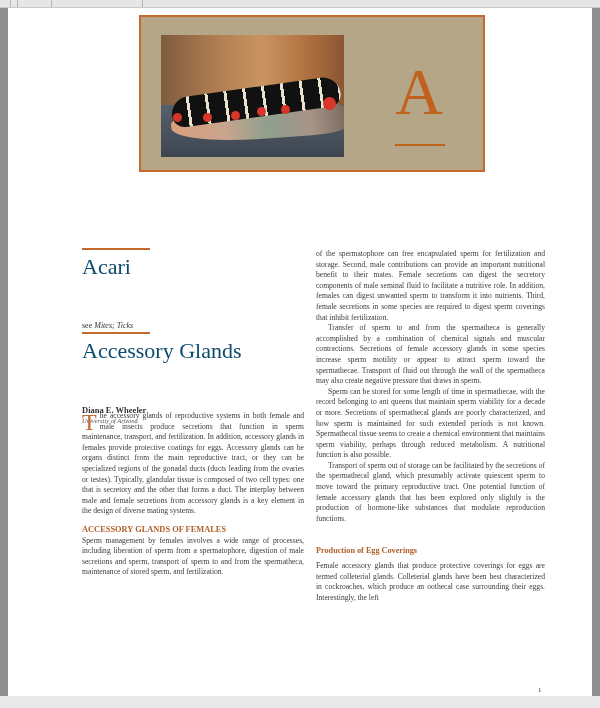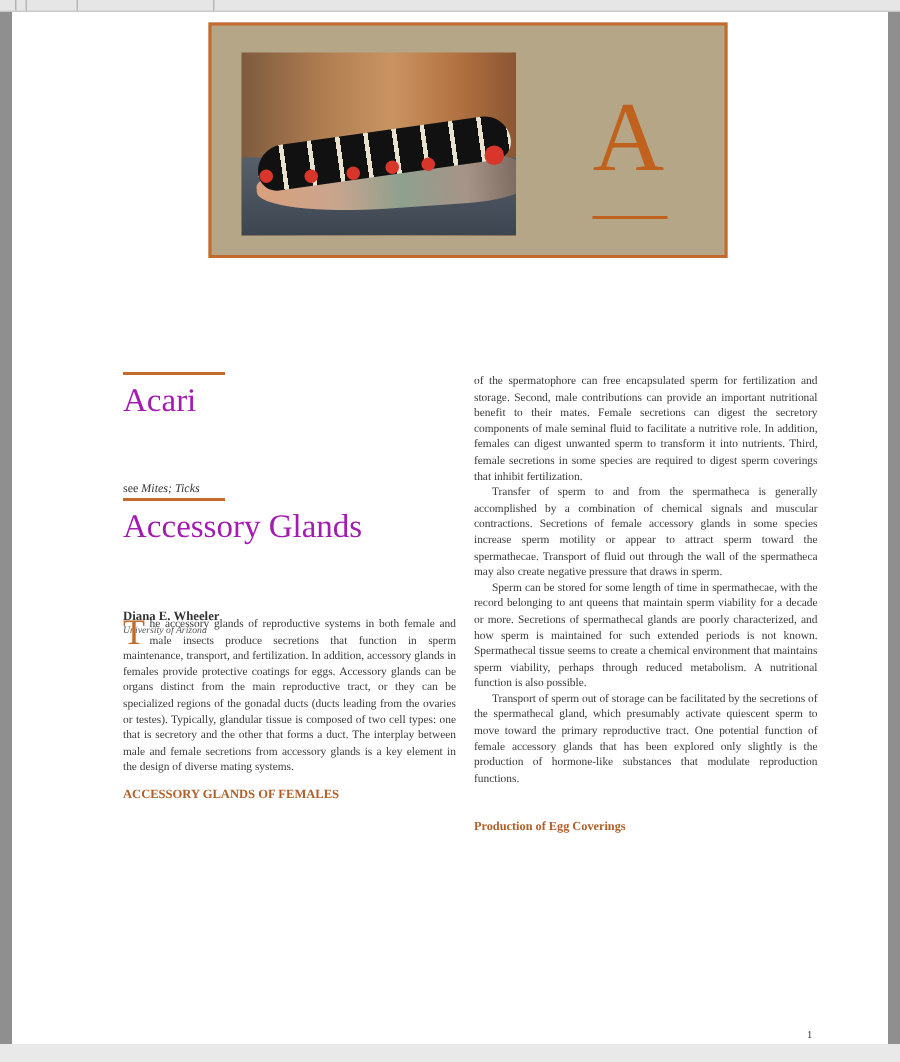--- a/index.html
+++ b/index.html
@@ -41,21 +41,21 @@
     transform:rotate(-8deg);
   }
   .photo .dot { position:absolute; width:9px; height:9px; border-radius:50%; background:#d8352b; }
   .letter {
     position:absolute; left:248px; top:40px; width:60px; text-align:center;
     font-size:66px; line-height:70px; color:#c0621e;
   }
   .letter-rule { position:absolute; left:254px; top:127px; width:50px; height:2px; background:#c0621e; }
 
   .rule { position:absolute; height:2px; background:#c46a2c; }
-  .title { position:absolute; color:#a21caf; font-family:"Liberation Serif", serif; }
+  .title { position:absolute; color:#0c4a6e; font-family:"Liberation Serif", serif; }
   .small { position:absolute; font-size:8px; color:#333;margin-top:33px; }
   .col {
     position:absolute; font-size:7.6px; line-height:10.6px; color:#3a3a3a; text-align:justify;
   }
   .col p { margin:0; }
   .col p.ind { text-indent:12px; }
   .dropcap { float:left; font-size:24px; line-height:18px; color:#c46a2c; margin:2px 3px 0 0; }
   .h-caps { color:#b0602a; font-size:8.4px; font-weight:bold; margin-top:8px; }
   .h-sub { color:#b0602a; font-size:8.2px; font-weight:bold; margin:8px 0 4px; }
   .pagenum { position:absolute; left:538px; top:686px; font-size:7px; color:#333; }
@@ -99,23 +99,25 @@
 </div>
 
 <div class="rule" style="left:82px;top:332px;width:68px"></div>
 <div class="title" style="left:82px;top:338px;font-size:22px;line-height:26px">Accessory Glands</div>
 <div class="small" style="left:82px;top:372px;font-weight:bold;font-size:8.5px">Diana E. Wheeler</div>
 <div class="small" style="left:82px;top:384px;font-style:italic;font-size:6.5px;color:#555">University of Arizona</div>
 
 <div class="col" style="left:82px;top:411px;width:222px">
   <p><span class="dropcap">T</span><span>he accessory glands of reproductive systems in both female and male insects produce secretions that function in sperm maintenance, transport, and fertilization. In addition, accessory glands in females provide protective coatings for eggs. Accessory glands can be organs distinct from the main reproductive tract, or they can be specialized regions of the gonadal ducts (ducts leading from the ovaries or testes). Typically, glandular tissue is composed of two cell types: one that is secretory and the other that forms a duct. The interplay between male and female secretions from accessory glands is a key element in the design of diverse mating systems.</span></p>
   <div class="h-caps">ACCESSORY GLANDS OF FEMALES</div>
+  <p>Sperm management by females involves a wide range of processes, including liberation of sperm from a spermatophore, digestion of male secretions and sperm, transport of sperm to and from the spermatheca, maintenance of stored sperm, and fertilization.</p>
 </div>
 
 <div class="col" style="left:316px;top:249px;width:229px">
   <p>of the spermatophore can free encapsulated sperm for fertilization and storage. Second, male contributions can provide an important nutritional benefit to their mates. Female secretions can digest the secretory components of male seminal fluid to facilitate a nutritive role. In addition, females can digest unwanted sperm to transform it into nutrients. Third, female secretions in some species are required to digest sperm coverings that inhibit fertilization.</p>
   <p class="ind">Transfer of sperm to and from the spermatheca is generally accomplished by a combination of chemical signals and muscular contractions. Secretions of female accessory glands in some species increase sperm motility or appear to attract sperm toward the spermathecae. Transport of fluid out through the wall of the spermatheca may also create negative pressure that draws in sperm.</p>
   <p class="ind">Sperm can be stored for some length of time in spermathecae, with the record belonging to ant queens that maintain sperm viability for a decade or more. Secretions of spermathecal glands are poorly characterized, and how sperm is maintained for such extended periods is not known. Spermathecal tissue seems to create a chemical environment that maintains sperm viability, perhaps through reduced metabolism. A nutritional function is also possible.</p>
   <p class="ind">Transport of sperm out of storage can be facilitated by the secretions of the spermathecal gland, which presumably activate quiescent sperm to move toward the primary reproductive tract. One potential function of female accessory glands that has been explored only slightly is the production of hormone-like substances that modulate reproduction functions.</p>
   <div class="h-sub" style="margin-top:22px">Production of Egg Coverings</div>
+  <p>Female accessory glands that produce protective coverings for eggs are termed colleterial glands. Colleterial glands have been best characterized in cockroaches, which produce an oothecal case surrounding their eggs. Interestingly, the left</p>
 </div>
 
 <div class="pagenum">1</div>
 
 </body></html>

